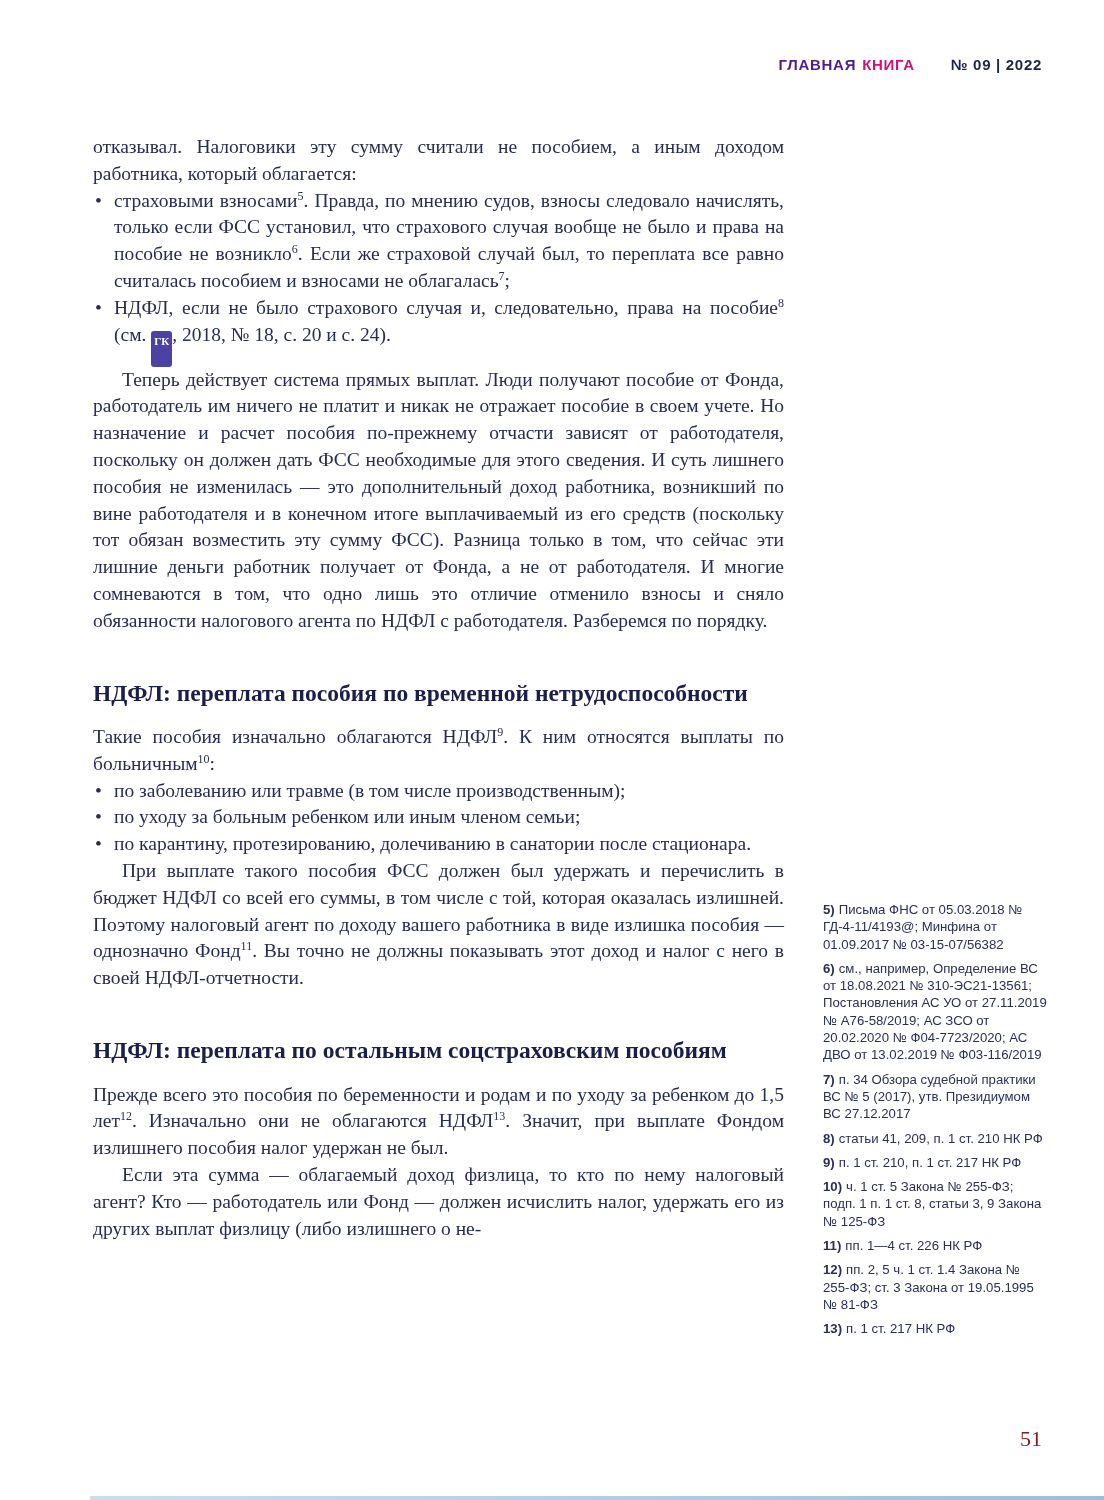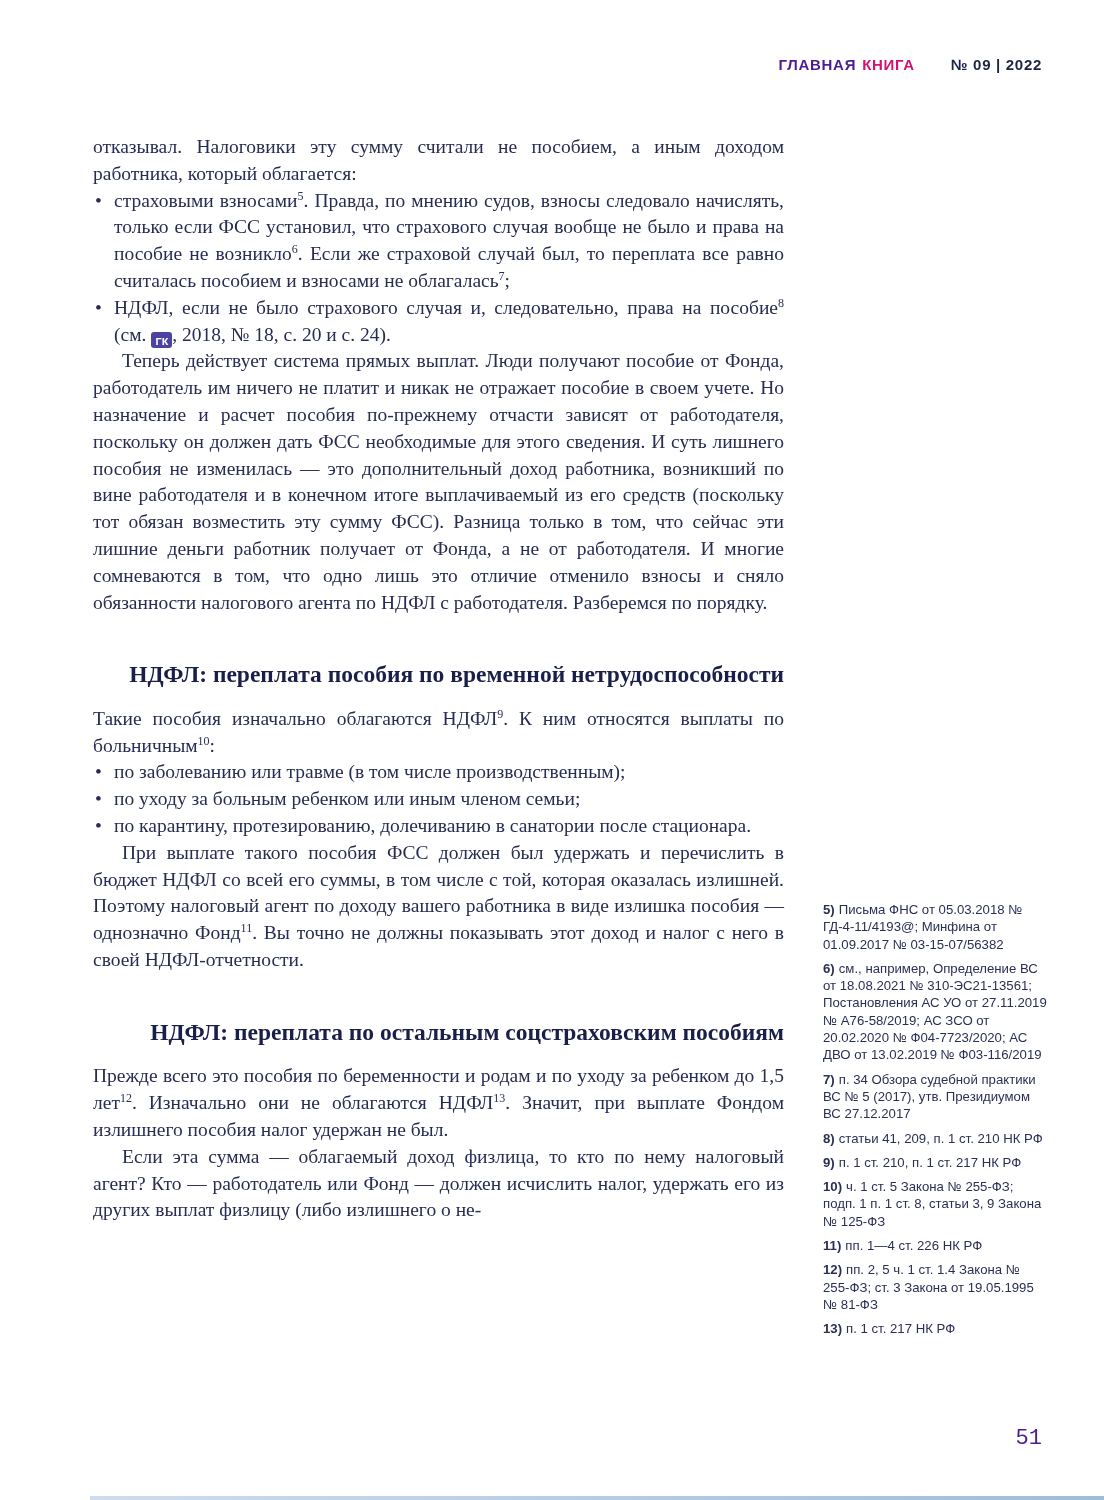--- a/index.html
+++ b/index.html
@@ -51,29 +51,29 @@
     position: relative;
     vertical-align: baseline;
     top: -7px;
   }
   h2.section {
     font-size: 23.5px;
     line-height: 29.5px;
     font-weight: bold;
     color: #191f48;
     margin: 44px 0 16px 0;
-    text-align: right;
+    text-align: left;
   }
   .gk-badge {
     display: inline-block;
     width: 21px;
-    height: 16px;
+    height: 36px;
     background: #4c42a3;
     color: #ffffff;
-    font-family: Liberation Mono, monospace;
+    font-family: Liberation Serif, serif;
     font-size: 11px;
     font-weight: bold;
     text-align: center;
     line-height: 20px;
     border-radius: 3px;
     vertical-align: -4px;
   }
 
   
   .sidebar {
@@ -88,22 +88,22 @@
     text-align: left;
   }
   .footnote { margin-bottom: 7px; }
   .fn-num { font-weight: bold; margin-right: 4px; }
 
   .page-number {
     position: absolute;
     right: 62px;
     top: 1426px;
     font-size: 22px;
-    color: #4c1d95;
-    font-family: Liberation Mono, monospace;
+    color: #7f1d1d;
+    font-family: Liberation Serif, serif;
   }
   .bottom-rule {
     position: absolute;
     left: 90px;
     right: 0;
     bottom: 0;
     height: 4px;
     background: linear-gradient(to right, #cfdced, #9fbcdb);
   }
 </style>

